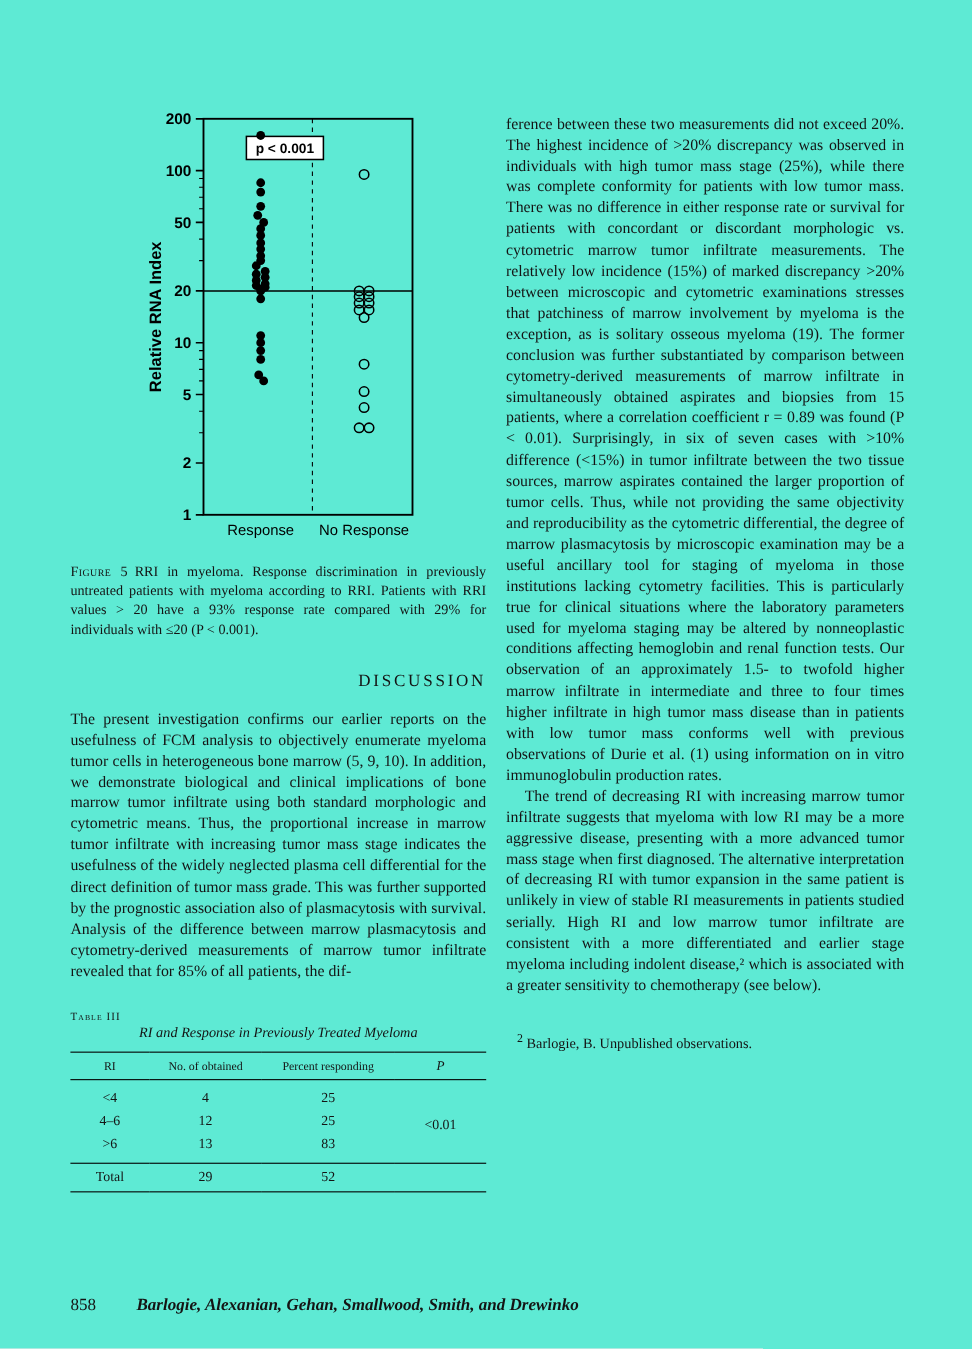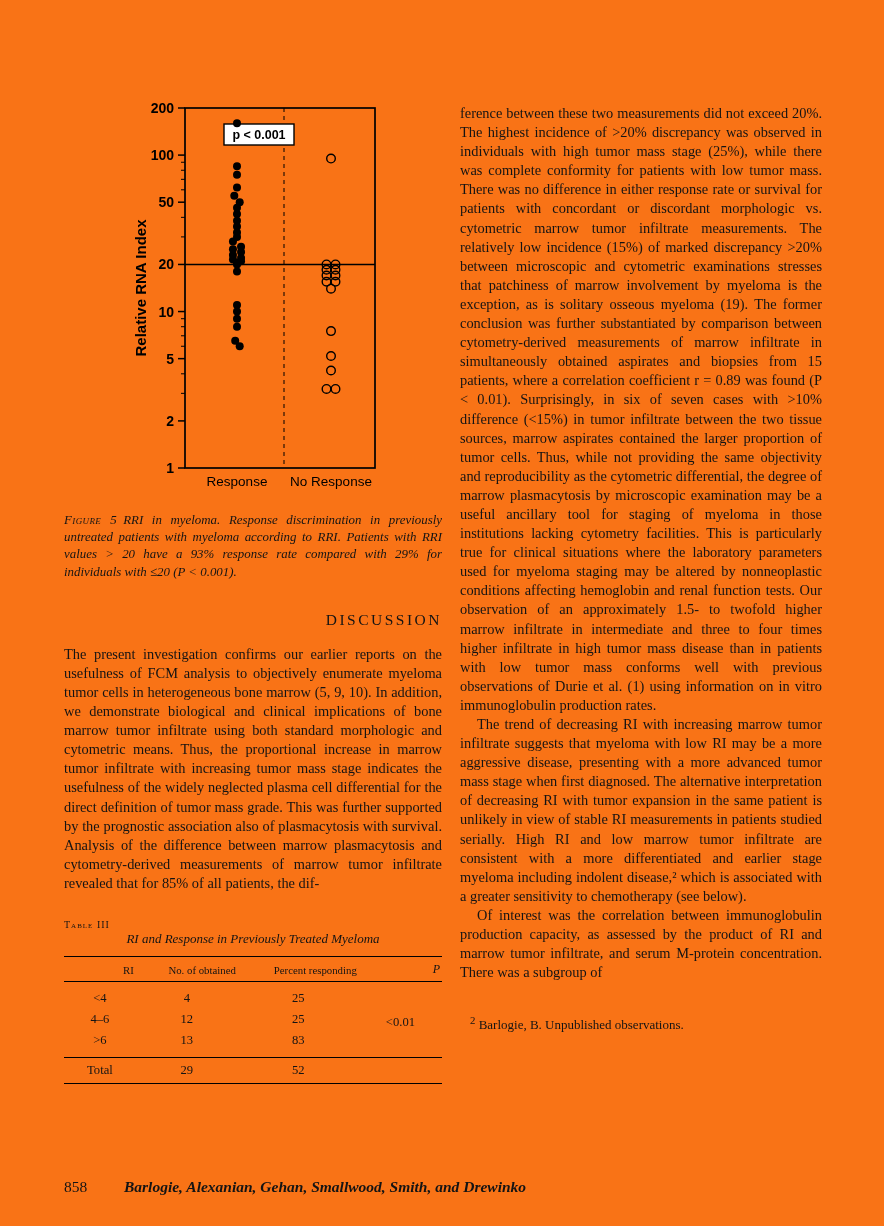--- a/index.html
+++ b/index.html
@@ -1,47 +1,47 @@
 <!DOCTYPE html>
 <html><head>
 <meta charset="utf-8">
 <style>
   html,body { margin:0; padding:0; background:#e8e8e8; }
   .page {
     position:relative; width:884px; height:1226px; margin:0 auto;
-    background:#f97316; color:#141414;
+    background:#5eead4; color:#141414;
     font-family:"Liberation Serif", serif;
     overflow:hidden;
   }
   .col-left  { position:absolute; left:64px;  top:100px; width:378px; }
   .col-right { position:absolute; left:460px; top:104px; width:362px; }
 
   p.body { font-size:14.4px; line-height:19.1px; text-align:justify; margin:0; }
   p.indent { text-indent:17px; }
 
   
   .chart-wrap { width:378px; height:398px; }
   svg text { fill:#000; }
   .tick { font:bold 14px "Liberation Sans", sans-serif; }
   .xlab { font:13.5px "Liberation Sans", sans-serif; }
   .ylab { font:bold 15px "Liberation Sans", sans-serif; }
   .anno { font:bold 12.5px "Liberation Sans", sans-serif; }
 
-  .fig-caption { margin-top:14px; font-size:12.9px; line-height:17.2px; text-align:justify;font-style:italic; }
+  .fig-caption { margin-top:14px; font-size:12.9px; line-height:17.2px; text-align:justify; }
   .fig-caption .figlabel { font-variant:small-caps; letter-spacing:.4px; margin-right:6px; }
 
   .disc-heading { margin:30px 0 16px; text-align:right; font-size:15.5px; letter-spacing:2.5px; }
 
   
   .tablewrap { margin-top:26px; }
   .tbl-label { font-size:10px; font-variant:small-caps; letter-spacing:1px; }
   .tbl-title { text-align:center; font-style:italic; font-size:13px; margin-top:1px; }
   table.tbl { width:100%; border-collapse:collapse; margin-top:9px; }
   table.tbl th {
-    font-weight:normal; font-size:10.8px; padding:5px 2px 4px; text-align:right;
+    font-weight:normal; font-size:10.8px; padding:5px 2px 4px; text-align:center;
     border-top:1.6px solid #000; border-bottom:1px solid #000;
   }
   table.tbl th.p-col { font-style:italic; font-size:12px; }
   table.tbl td { font-size:12.6px; padding:3px 2px; text-align:center; }
   table.tbl td.pv { vertical-align:middle; }
   table.tbl tr.total-row td { border-top:1px solid #000; border-bottom:1.6px solid #000; padding:5px 2px; }
   table.tbl tbody tr:first-child td { padding-top:9px; }
   table.tbl tbody tr.last-data td { padding-bottom:9px; }
 
   .footnote { margin-top:30px; font-size:13px; line-height:17px; text-indent:10px; }
@@ -191,21 +191,20 @@
             <td></td>
           </tr>
         </tbody>
       </table>
     </div>
   </div>
 
   <div class="col-right">
     <p class="body">ference between these two measurements did not exceed 20%. The highest incidence of &gt;20% discrepancy was observed in individuals with high tumor mass stage (25%), while there was complete conformity for patients with low tumor mass. There was no difference in either response rate or survival for patients with concordant or discordant morphologic vs. cytometric marrow tumor infiltrate measurements. The relatively low incidence (15%) of marked discrepancy &gt;20% between microscopic and cytometric examinations stresses that patchiness of marrow involvement by myeloma is the exception, as is solitary osseous myeloma (19). The former conclusion was further substantiated by comparison between cytometry-derived measurements of marrow infiltrate in simultaneously obtained aspirates and biopsies from 15 patients, where a correlation coefficient r = 0.89 was found (P &lt; 0.01). Surprisingly, in six of seven cases with &gt;10% difference (&lt;15%) in tumor infiltrate between the two tissue sources, marrow aspirates contained the larger proportion of tumor cells. Thus, while not providing the same objectivity and reproducibility as the cytometric differential, the degree of marrow plasmacytosis by microscopic examination may be a useful ancillary tool for staging of myeloma in those institutions lacking cytometry facilities. This is particularly true for clinical situations where the laboratory parameters used for myeloma staging may be altered by nonneoplastic conditions affecting hemoglobin and renal function tests. Our observation of an approximately 1.5- to twofold higher marrow infiltrate in intermediate and three to four times higher infiltrate in high tumor mass disease than in patients with low tumor mass conforms well with previous observations of Durie et al. (1) using information on in vitro immunoglobulin production rates.</p>
     <p class="body indent">The trend of decreasing RI with increasing marrow tumor infiltrate suggests that myeloma with low RI may be a more aggressive disease, presenting with a more advanced tumor mass stage when first diagnosed. The alternative interpretation of decreasing RI with tumor expansion in the same patient is unlikely in view of stable RI measurements in patients studied serially. High RI and low marrow tumor infiltrate are consistent with a more differentiated and earlier stage myeloma including indolent disease,² which is associated with a greater sensitivity to chemotherapy (see below).</p>
-    <p class="body indent">Of interest was the correlation between immunoglobulin production capacity, as assessed by the product of RI and marrow tumor infiltrate, and serum M-protein concentration. There was a subgroup of</p>
     <div class="footnote">
       <sup>2</sup><span> Barlogie, B. Unpublished observations.</span>
     </div>
   </div>
 
   <div class="page-num">858</div>
   <div class="authors">Barlogie, Alexanian, Gehan, Smallwood, Smith, and Drewinko</div>
 
 </div>
 

